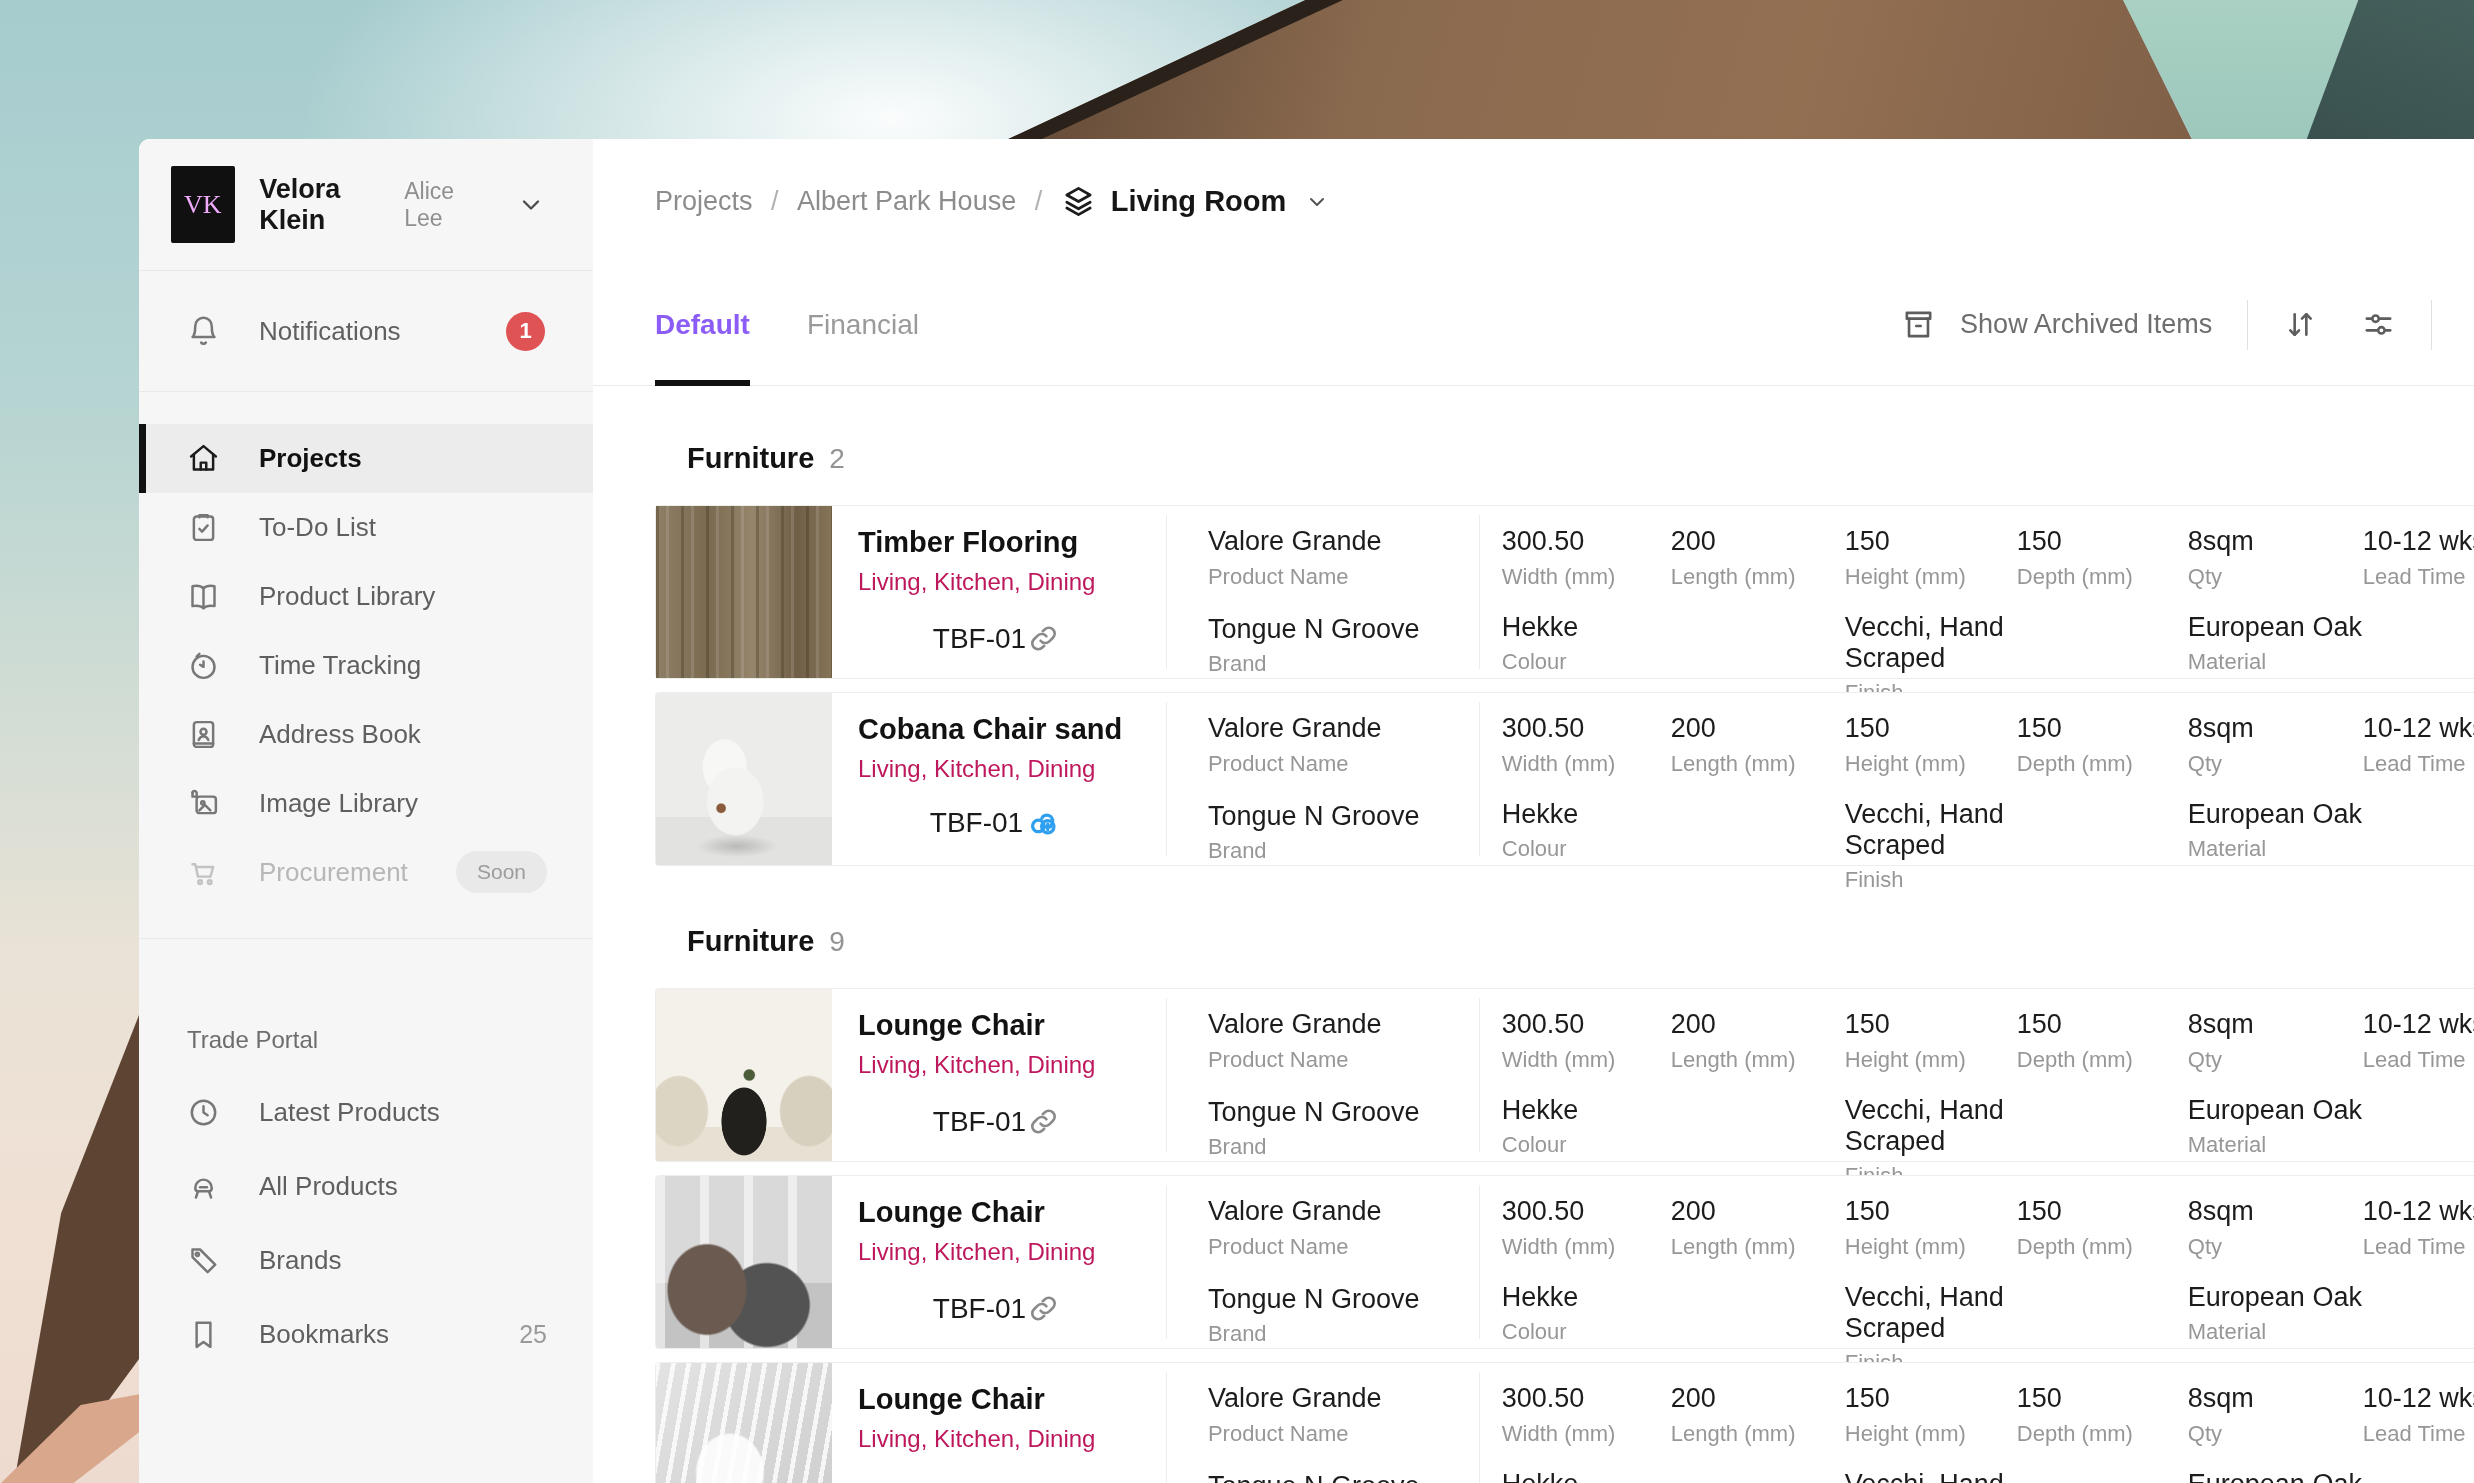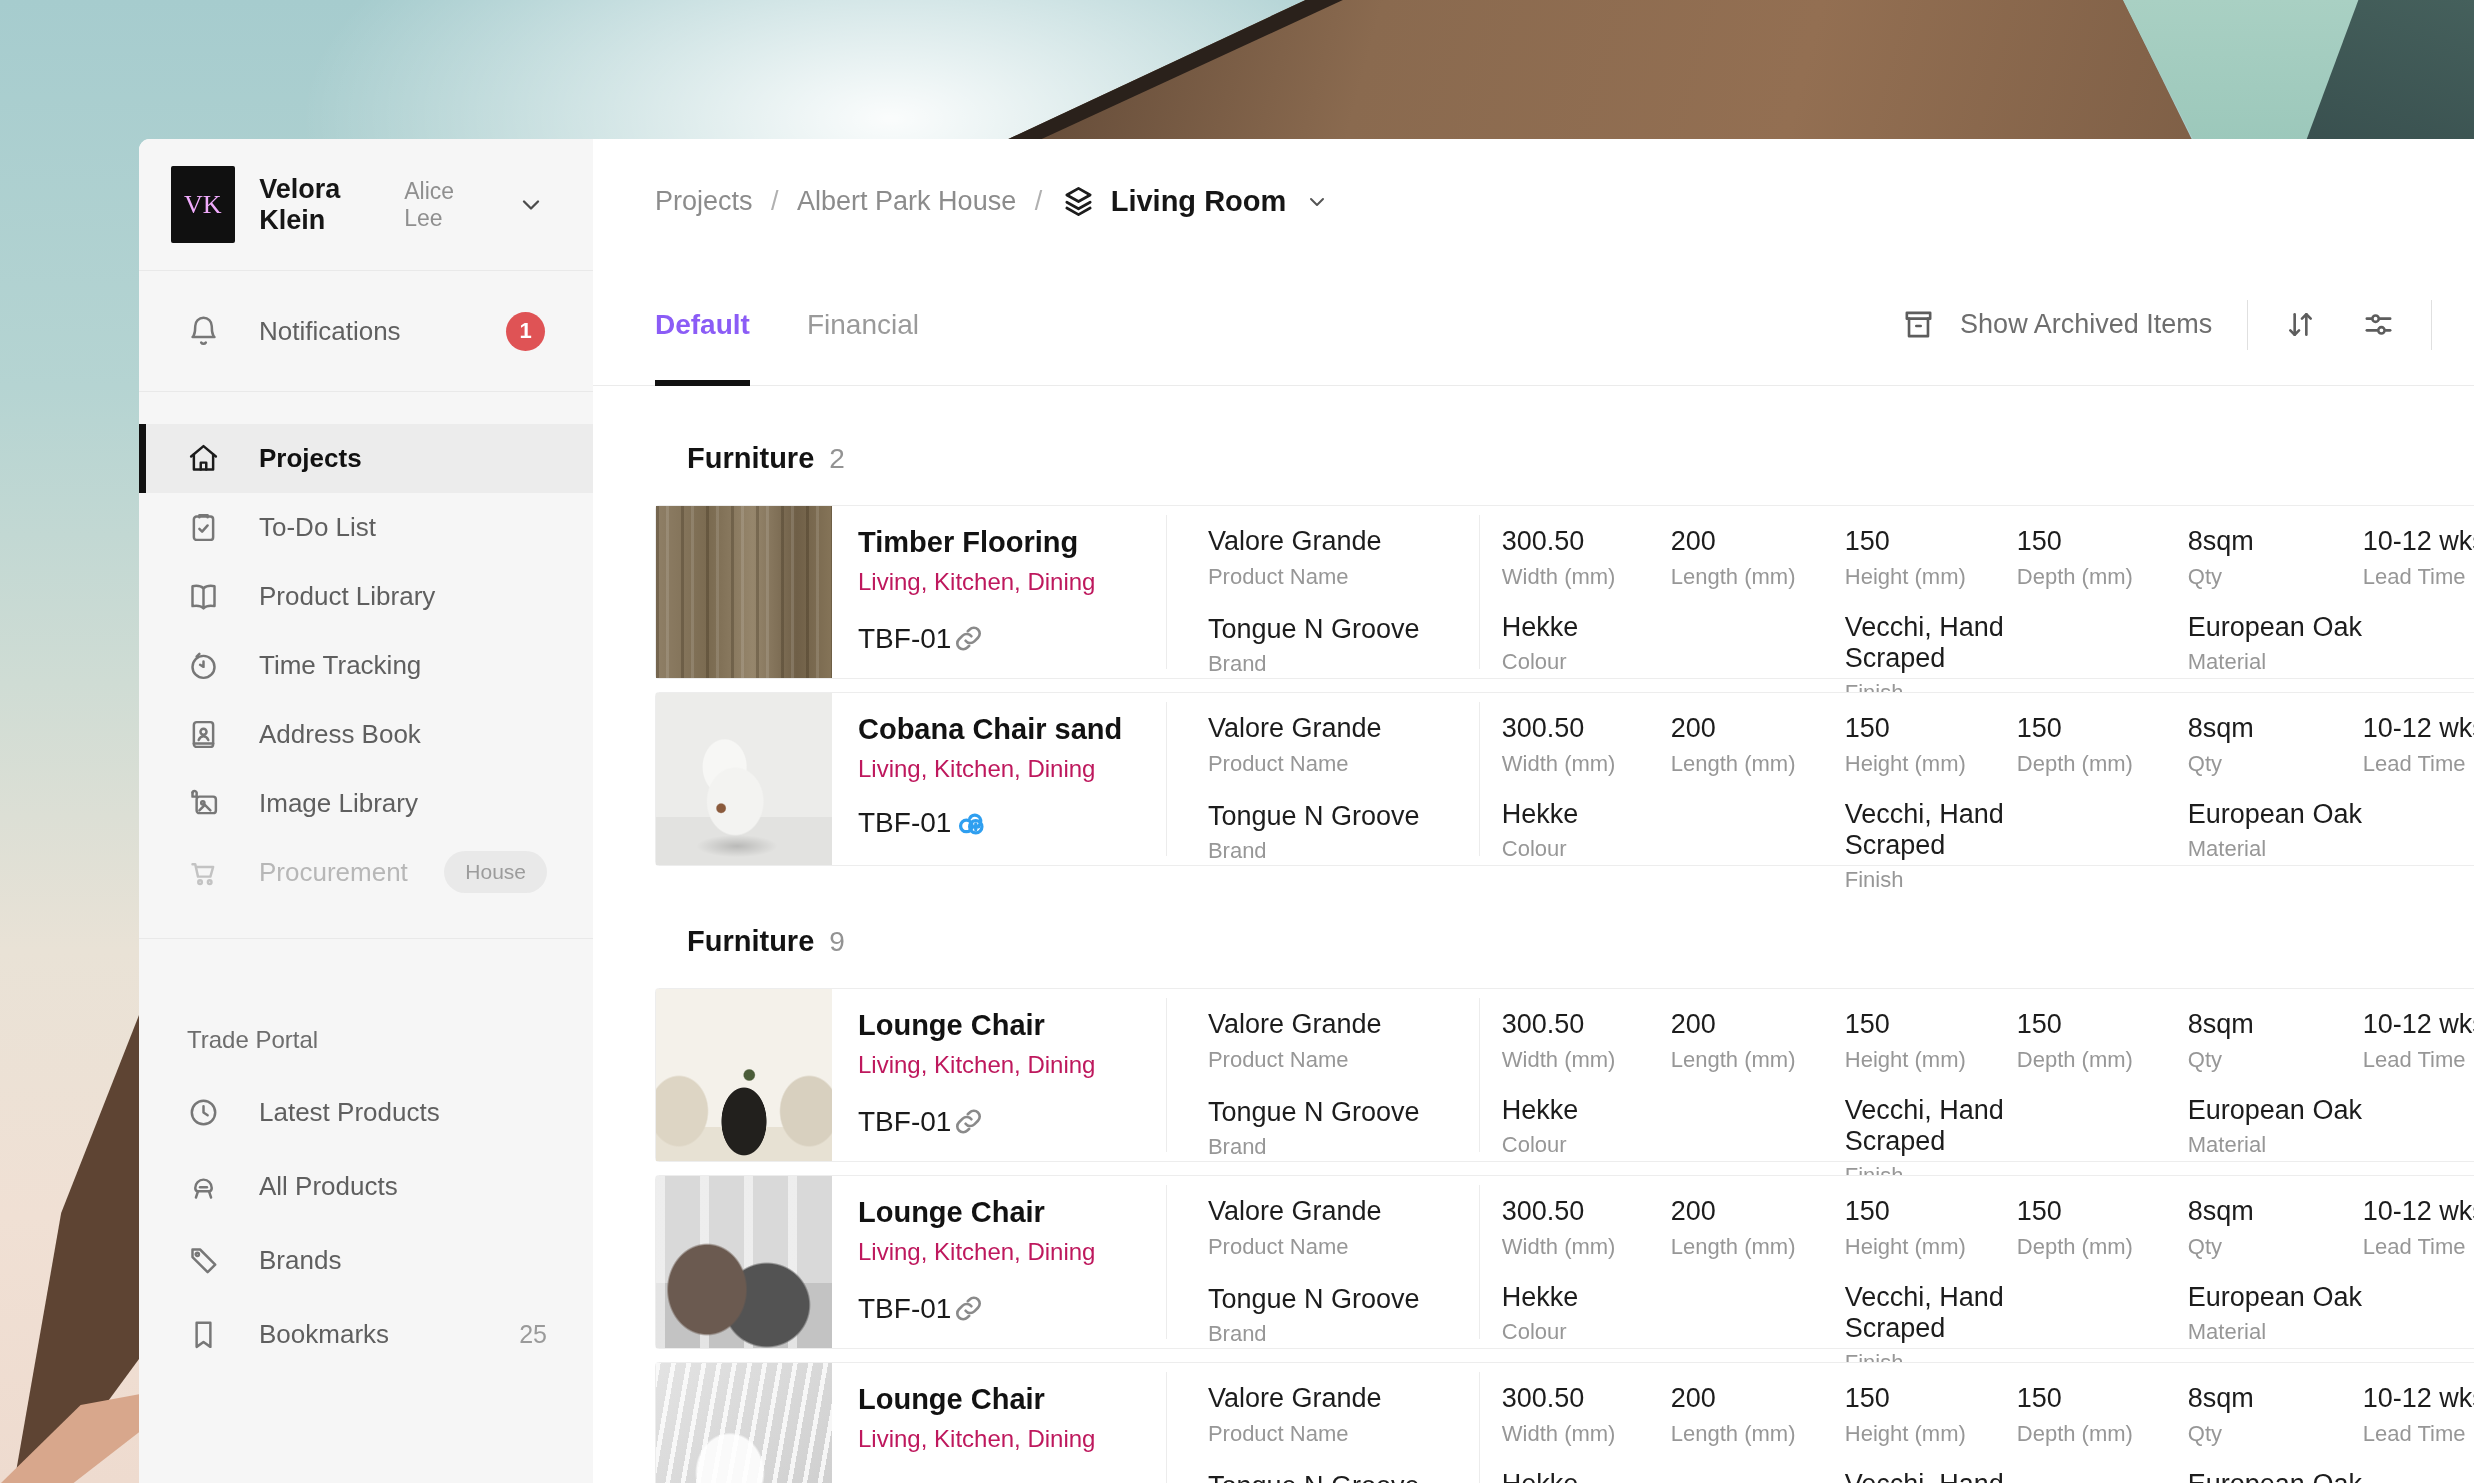--- a/index.html
+++ b/index.html
@@ -95,21 +95,21 @@
   .rows { display:flex; flex-direction:column; gap:13px; }
   .product-section + .product-section { margin-top:59px; }
 
   .row { display:flex; width:1926px; height:174px; background:#fff;
     border:0.9px solid #ededed; border-radius:3.7px; align-items:stretch; cursor:pointer; }
   .product-image { flex:0 0 176px; width:176px; }
   .vsep { width:0.9px; background:#ececec; margin:9.3px 0; }
   .name-block { flex:0 0 334px; width:334px; display:flex; flex-direction:column; padding:20.4px 30px 22px 26px; }
   .product-title { font-size:29px; font-weight:700; color:#121212; }
   .rooms { font-size:24px; color:#be185d; margin-top:8.3px; }
-  .code-line { margin-top:auto; display:flex; align-items:center; justify-content:flex-start; }
+  .code-line { margin-top:auto; display:flex; align-items:center; justify-content:center; }
   .code { font-size:28px; font-weight:500; color:#1a1a1a; }
   .icon-link { width:35px; height:35px; color:#8a8a8a; display:flex; }
   .icon-link-add { width:41px; height:41px; color:#2f9ff0; display:none; }
   .row.link-add .icon-link-add { display:flex; }
 
   .brand-block { flex:0 0 312px; width:312px; padding:20.4px 0 0 41px; }
   .field-value { font-size:27px; color:#1c1c1c; }
   .field-label { font-size:22px; color:#979797; margin-top:6.5px; }
   .brand-block .field + .field { margin-top:24px; }
 
@@ -251,21 +251,21 @@
       </div>
       <div class="nav-item disabled">
         <span class="nav-ico">
           <svg width="33" height="33" viewBox="0 0 24 24" fill="none" stroke="currentColor" stroke-width="1.8" stroke-linecap="round" stroke-linejoin="round">
               <path d="M4 6h2l2 9h9l2-7H7"></path>
               <circle cx="9.5" cy="19" r="1.3"></circle>
               <circle cx="16.5" cy="19" r="1.3"></circle>
             </svg>
         </span>
         <span>Procurement</span>
-        <span class="soon-pill">House</span>
+        <span class="soon-pill">Soon</span>
       </div>
     </nav>
 
     <div class="trade-group">
       <div class="trade-label">Trade Portal</div>
       <div class="nav-item">
         <span class="nav-ico">
           <svg width="33" height="33" viewBox="0 0 24 24" fill="none" stroke="currentColor" stroke-width="1.8" stroke-linecap="round" stroke-linejoin="round">
               <circle cx="12" cy="12" r="8.5"></circle>
               <path d="M12 7.5V12l3 2"></path>

